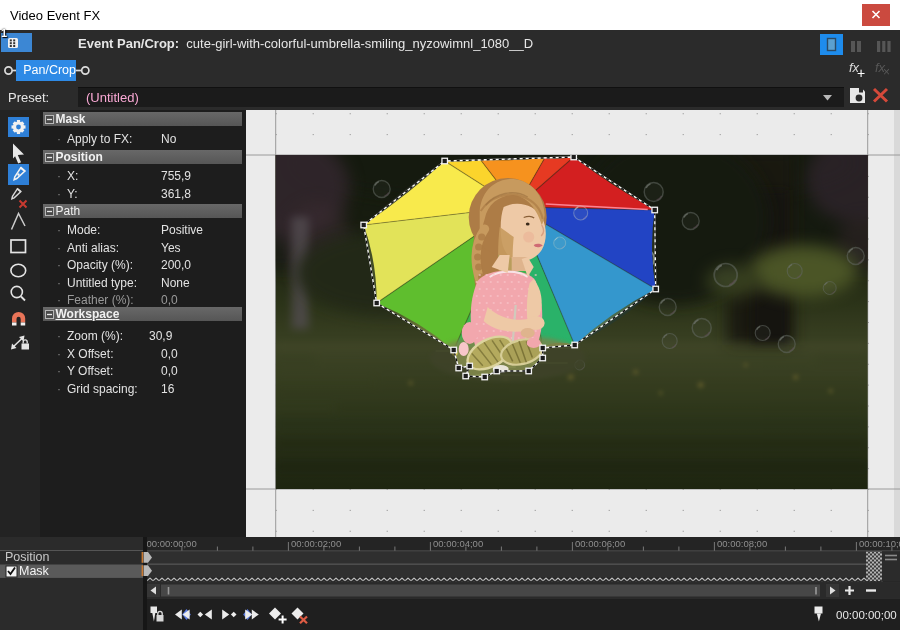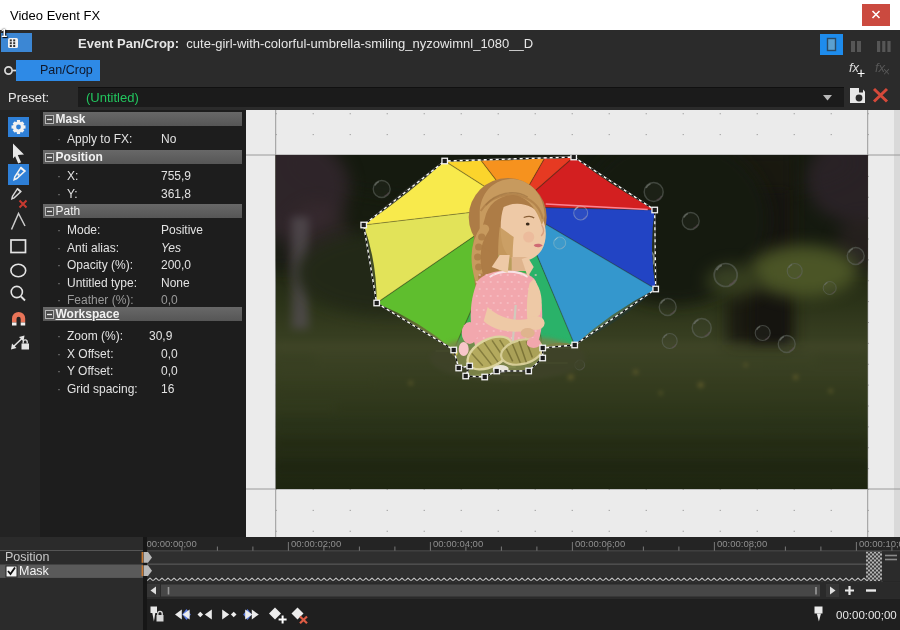--- a/index.html
+++ b/index.html
@@ -53,31 +53,31 @@
   </div>
 </div>
 
 <div class="bar" style="top:57px;height:27px;border-bottom:1px solid #171717;">
   <svg class="abs" style="left:0;top:0;" width="100" height="27">
     <circle cx="8.5" cy="13.5" r="3.6" fill="none" stroke="#dcdcdc" stroke-width="1.7"></circle>
     <line x1="12.2" y1="13.5" x2="16" y2="13.5" stroke="#dcdcdc" stroke-width="1.7"></line>
     <line x1="76" y1="13.5" x2="81.5" y2="13.5" stroke="#dcdcdc" stroke-width="1.7"></line>
     <circle cx="85.3" cy="13.5" r="3.6" fill="none" stroke="#dcdcdc" stroke-width="1.7"></circle>
   </svg>
-  <div class="abs" style="left:16px;top:3px;width:60px;height:21px;background:#2e8ae6;color:#0f172a;font-size:12.5px;text-align:left;line-height:21px;padding-left:24px;">Pan/Crop</div>
+  <div class="abs" style="left:16px;top:3px;width:60px;height:21px;background:#2e8ae6;color:#ffffff;font-size:12.5px;text-align:right;line-height:21px;">Pan/Crop</div>
   <div class="abs" style="left:849px;top:3px;color:#dcdcdc;font-size:13px;font-style:italic;">fx</div>
   <div class="abs" style="left:857px;top:8px;color:#fff;font-size:14px;">+</div>
   <div class="abs" style="left:875px;top:3px;color:#575757;font-size:13px;font-style:italic;">fx</div>
   <div class="abs" style="left:883px;top:8px;color:#575757;font-size:12px;">×</div>
 </div>
 
 <div class="bar" style="top:84px;height:26px;border-bottom:5px solid #22c55e;">
   <div class="abs wt" style="left:8px;top:6px;">Preset:</div>
   <div class="abs" style="left:78px;top:3px;width:766px;height:19px;background:#1b1b1b;border-top:1px solid #101010;">
-    <div class="abs" style="left:8px;top:2px;color:#22c55e;font-size:13px;">(Untitled)</div>
+    <div class="abs" style="left:8px;top:2px;color:#f9a8d4;font-size:13px;">(Untitled)</div>
     <svg class="abs" style="left:744px;top:6px;" width="12" height="8">
           <path d="M1 1 L10 1 L5.5 6.5 Z" fill="#b8b8b8"></path>
         </svg>
   </div>
   <svg class="abs" style="left:848px;top:2px;" width="19" height="19">
     <path d="M2 2 L13.5 2 L17 5.5 L17 17 L2 17 Z" fill="#e8e8e8"></path>
     <circle cx="11" cy="12" r="3.4" fill="#2b2b2b"></circle>
     <rect x="11" y="2" width="4" height="4.5" fill="#2b2b2b"></rect>
   </svg>
   <svg class="abs" style="left:871px;top:2px;" width="20" height="19">
@@ -167,21 +167,21 @@
 <div class="abs" style="left:12.5px;top:0px;color:#f0f0f0;font-size:12px;font-weight:normal;line-height:14px;">Path</div>
       </div>
       <div class="abs" style="top:112px;left:0;width:206px;height:16px;color:#e2e2e2;font-size:12px;line-height:16px;">
 <span class="abs" style="left:17px;color:#888;">·</span>
         <span class="abs" style="left:27px;">Mode:</span>
         <span class="abs" style="left:121px;">Positive</span>
       </div>
       <div class="abs" style="top:129.5px;left:0;width:206px;height:16px;color:#e2e2e2;font-size:12px;line-height:16px;">
 <span class="abs" style="left:17px;color:#888;">·</span>
         <span class="abs" style="left:27px;">Anti alias:</span>
-        <span class="abs" style="left:121px;font-style:italic;">Yes</span>
+        <span class="abs" style="left:121px;">Yes</span>
       </div>
       <div class="abs" style="top:147px;left:0;width:206px;height:16px;color:#e2e2e2;font-size:12px;line-height:16px;">
 <span class="abs" style="left:17px;color:#888;">·</span>
         <span class="abs" style="left:27px;">Opacity (%):</span>
         <span class="abs" style="left:121px;">200,0</span>
       </div>
       <div class="abs" style="top:164.5px;left:0;width:206px;height:16px;color:#e2e2e2;font-size:12px;line-height:16px;">
 <span class="abs" style="left:17px;color:#888;">·</span>
         <span class="abs" style="left:27px;">Untitled type:</span>
         <span class="abs" style="left:121px;">None</span>

